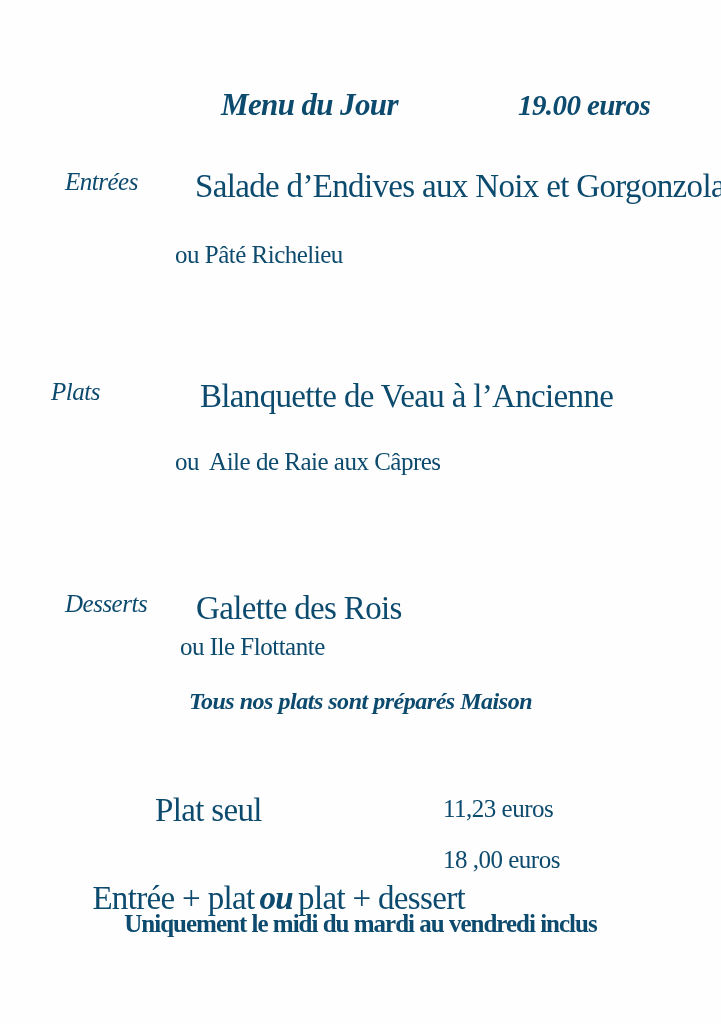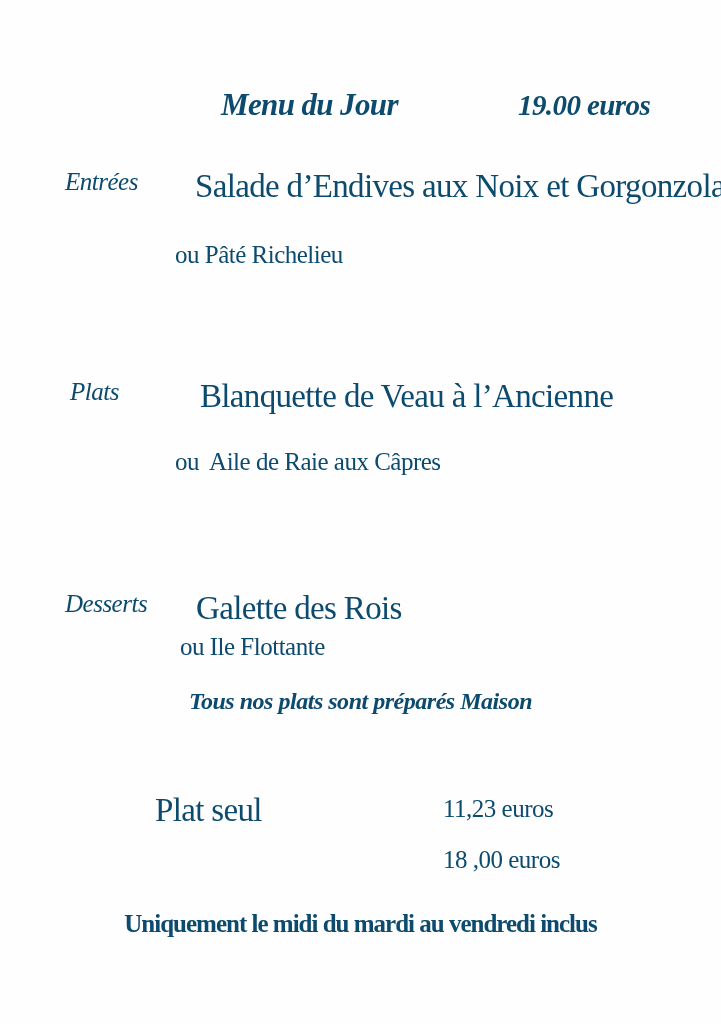--- a/index.html
+++ b/index.html
@@ -76,30 +76,33 @@
 
 <div class="page">
 
   <div class="line title" style="left:221px; top:87px;">Menu du Jour</div>
   <div class="line menu-price" style="left:518px; top:89px;">19.00 euros</div>
 
   <div class="line section-label" style="left:65px; top:168px;">Entrées</div>
   <div class="line dish" style="left:195px; top:168px;">Salade d’Endives aux Noix et Gorgonzola</div>
   <div class="line alt" style="left:175px; top:241px;">ou Pâté Richelieu</div>
 
-  <div class="line section-label" style="left:70px; top:378px;">Plats</div>
+  <div class="line section-label" style="left:51px; top:378px;">Plats</div>
   <div class="line dish" style="left:200px; top:378px;">Blanquette de Veau à l’Ancienne</div>
   <div class="line alt" style="left:175px; top:448px;">ou  Aile de Raie aux Câpres</div>
 
   <div class="line section-label" style="left:65px; top:590px;">Desserts</div>
   <div class="line dish" style="left:196px; top:590px;">Galette des Rois</div>
   <div class="line alt" style="left:180px; top:633px;">ou Ile Flottante</div>
 
   <div class="line note" style="top:688px;">Tous nos plats sont préparés Maison</div>
 
   <div class="line price-label" style="left:155px; top:792px;">Plat seul</div>
   <div class="line price-value" style="left:443px; top:795px;">11,23 euros</div>
 
+  <div class="line price-label" style="left:62px; top:842px;">
+    <span>Entrée + plat</span><span class="or-word">ou</span><span>plat + dessert</span>
+  </div>
   <div class="line price-value" style="left:443px; top:846px;">18 ,00 euros</div>
 
   <div class="line footer" style="top:910px;">Uniquement le midi du mardi au vendredi inclus</div>
 
 </div>
 
 </body></html>

